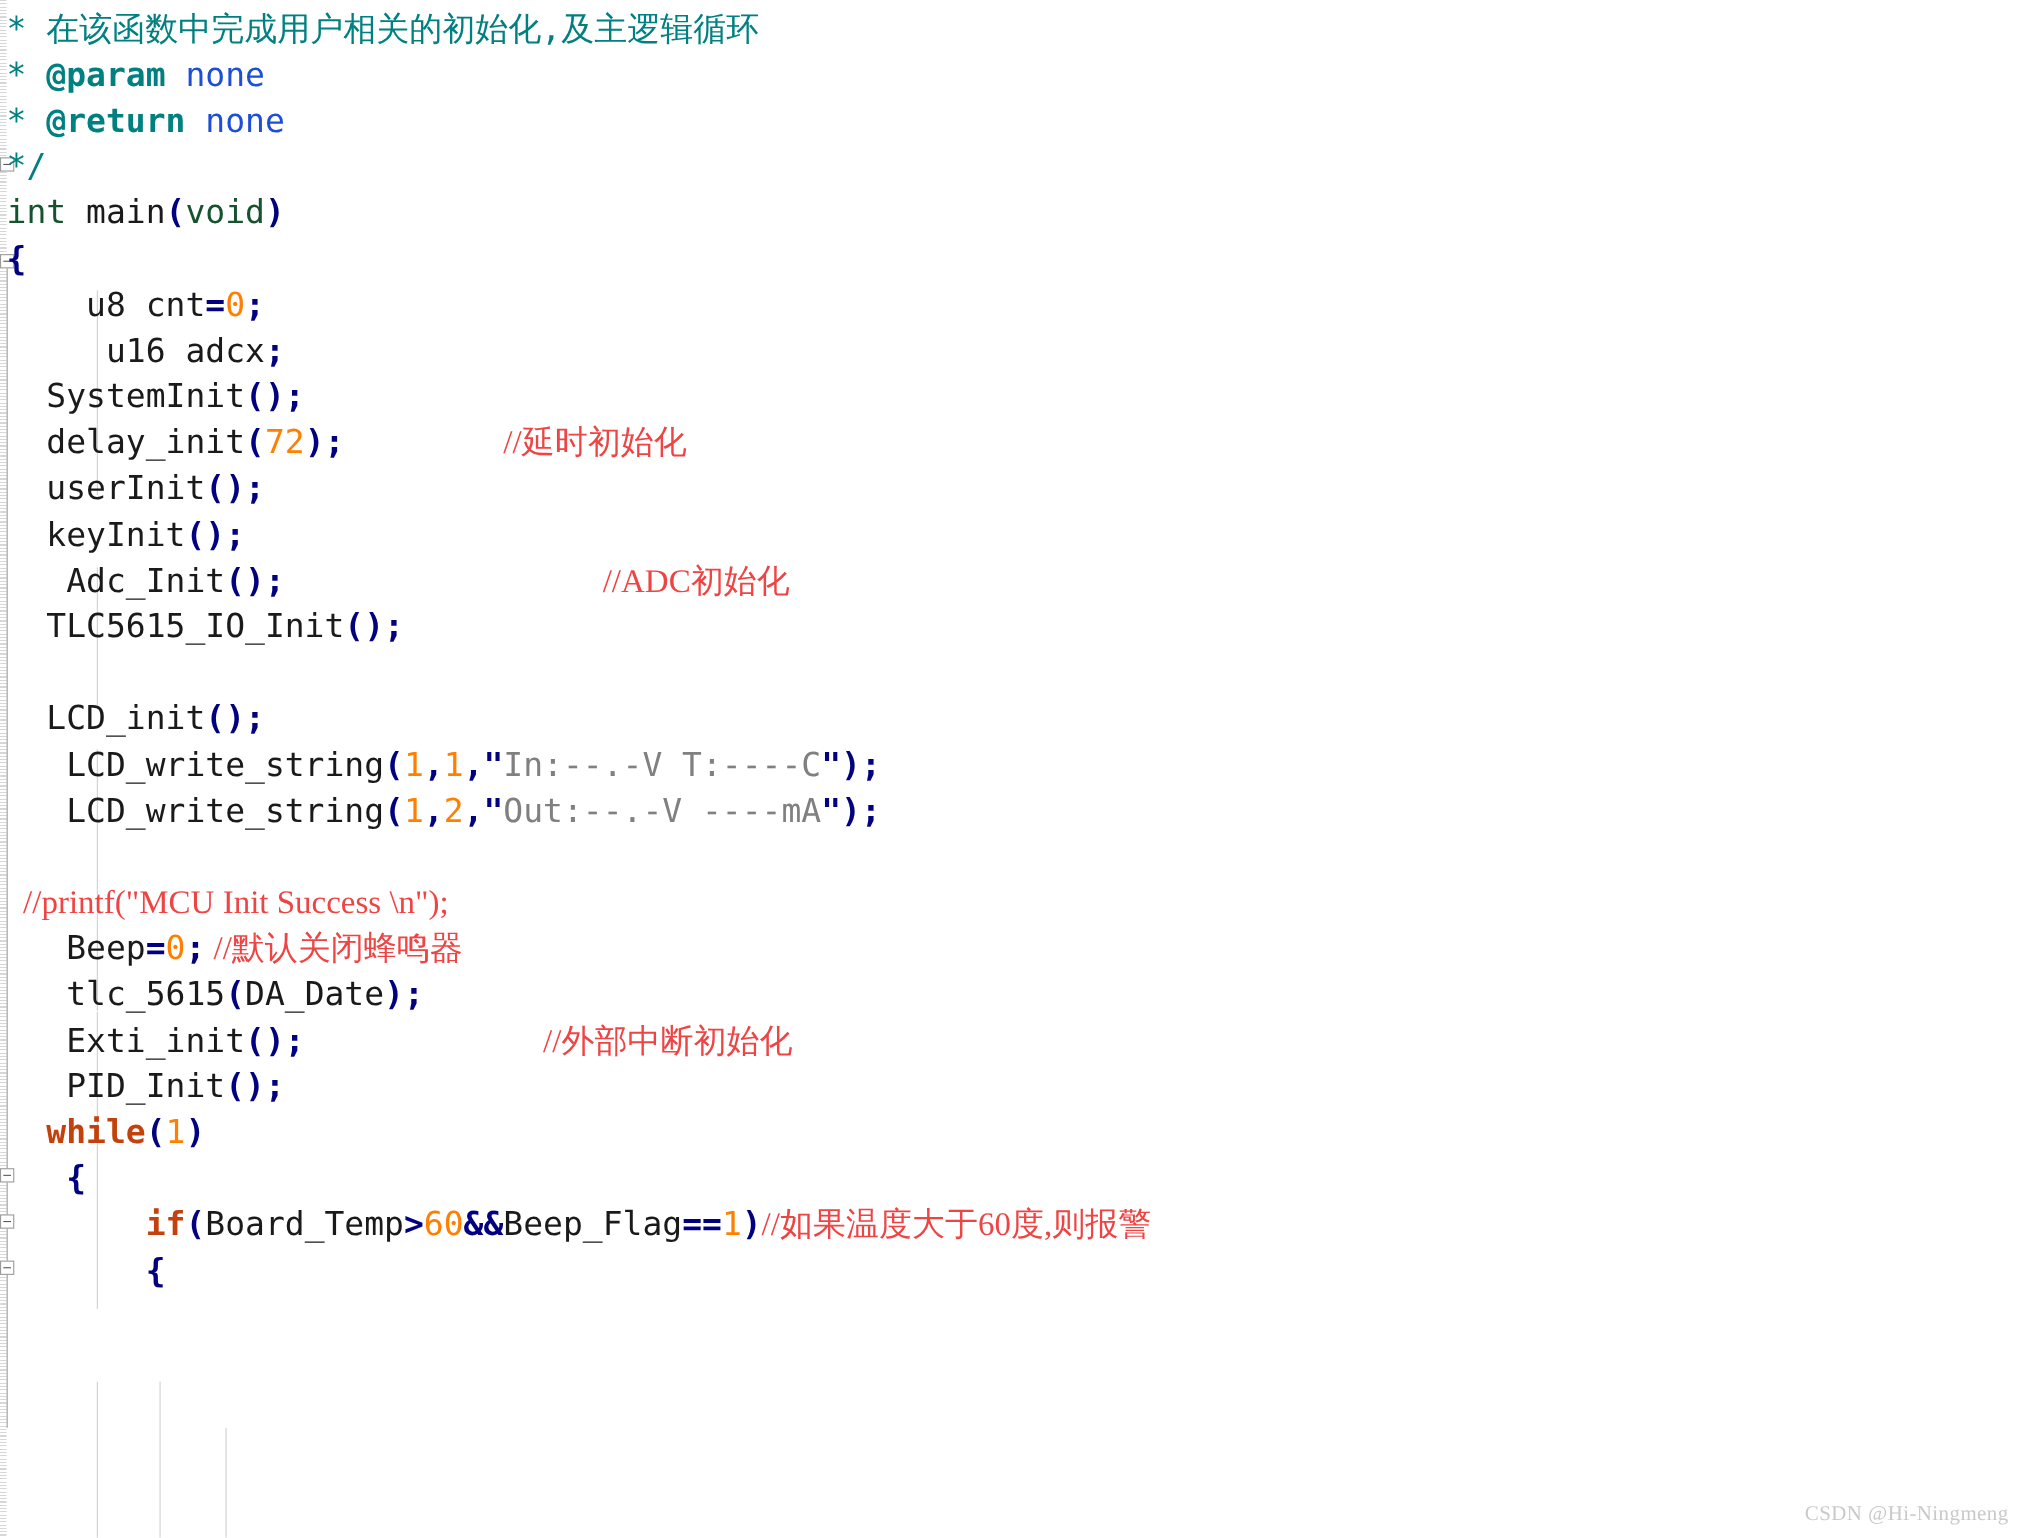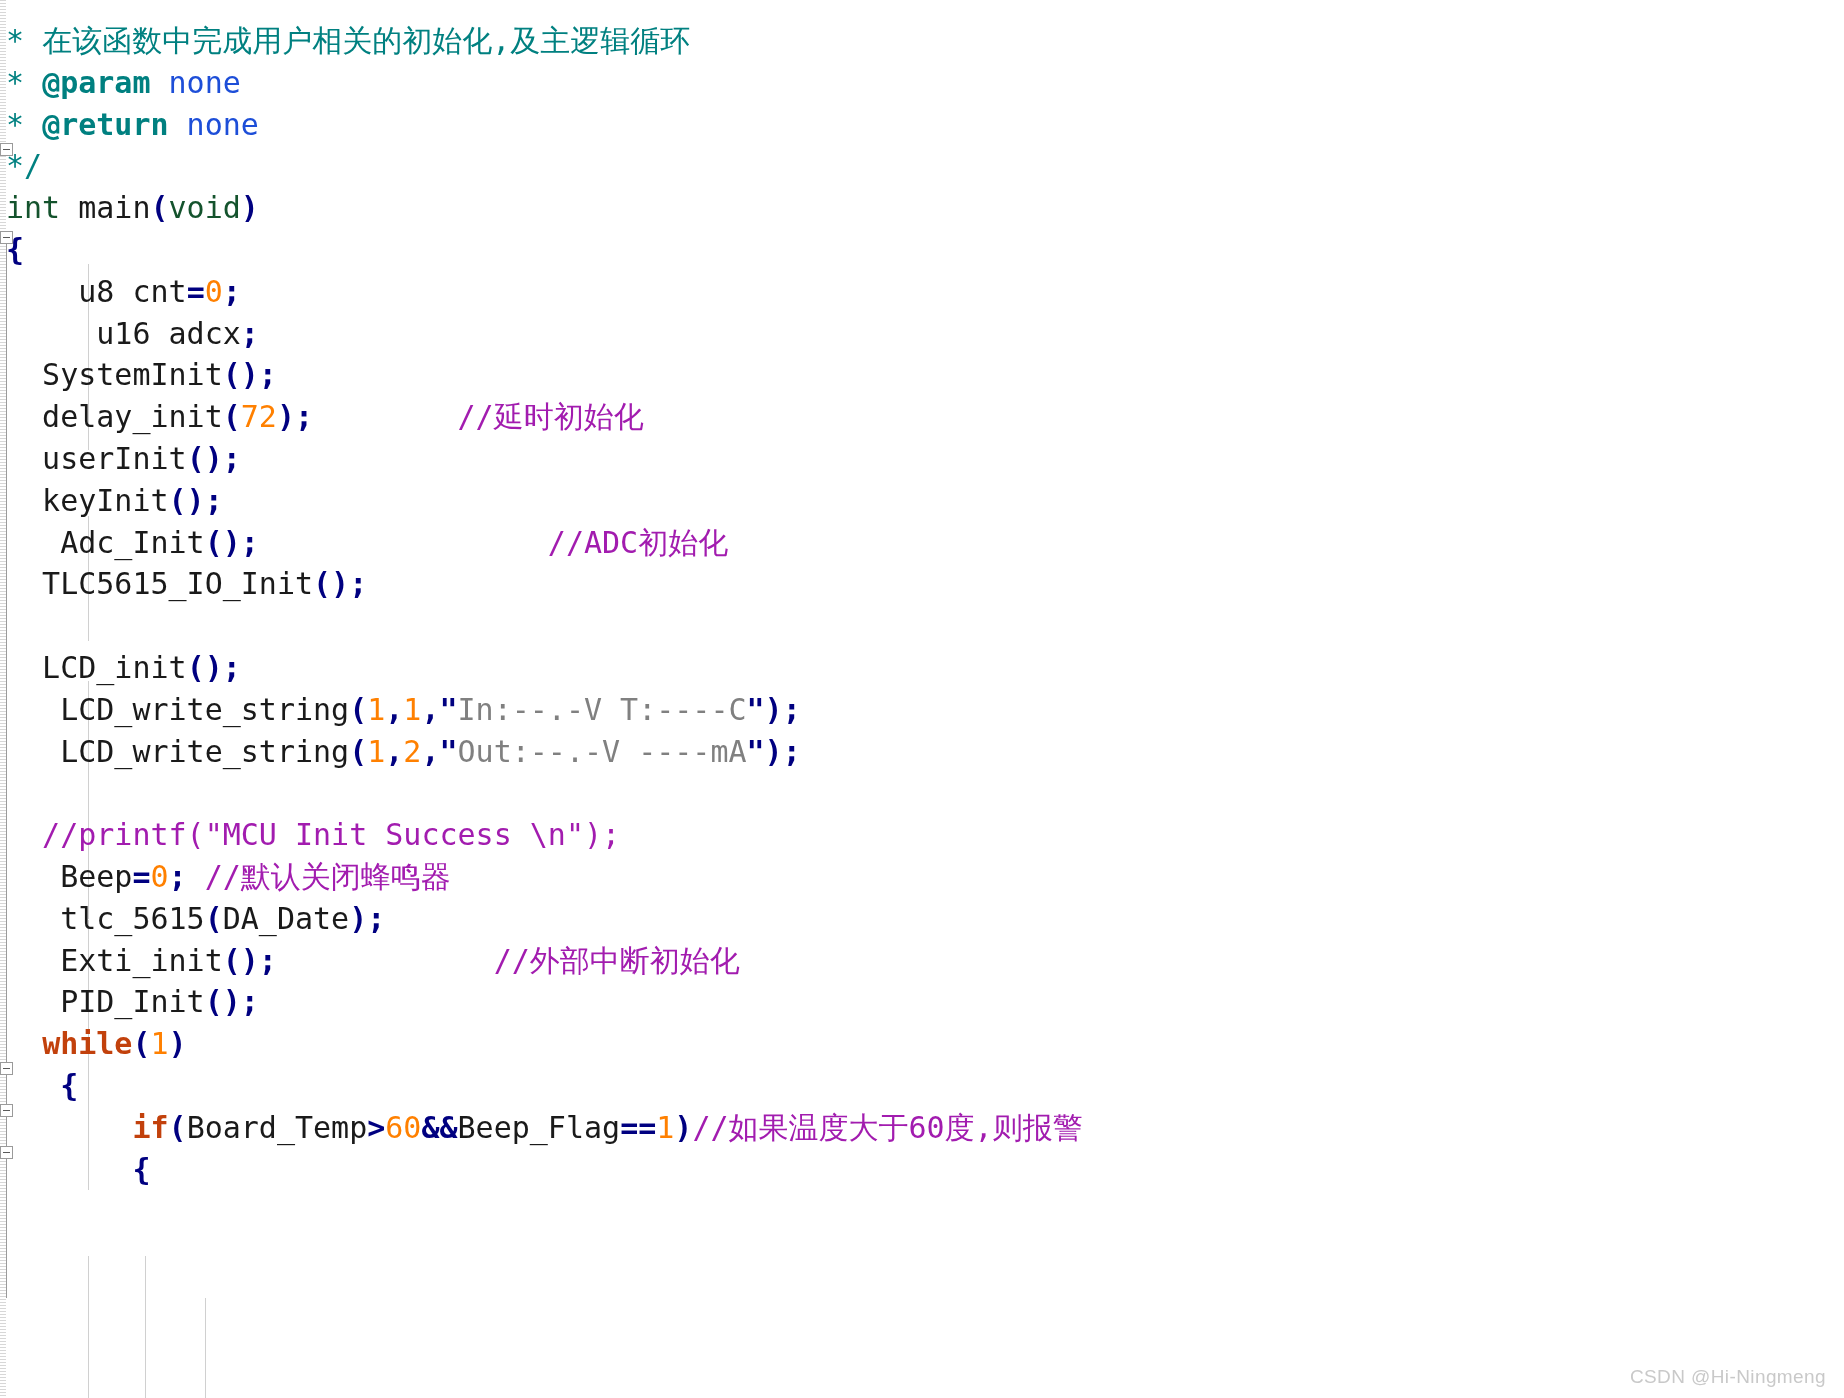--- a/index.html
+++ b/index.html
@@ -21,21 +21,21 @@
     background: repeating-linear-gradient(
       to bottom,
       #d7d7d7 0px, #d7d7d7 1px,
       #ffffff 1px, #ffffff 3px);
   }
 
   #code {
     position: absolute;
     left: 0; top: 0;
     width: 1844px;
-    padding-top: 20px;
+    padding-top: 6px;
     font-size: 30px;
     line-height: 41.8px;
     white-space: pre;
     -webkit-font-smoothing: none;
   }
 
   .line {
     position: relative;
     height: 41.8px;
     padding-left: 6px;
@@ -44,21 +44,21 @@
   
   .doc      { color: #008080; }
   .doctag   { color: #008080; font-weight: bold; margin-top: 23px; }
   .docval   { color: #1d4ed8; }
   .kw       { color: #14532d; }          
   .kwb      { color: #c2410c; font-weight: bold; } 
   .punct    { color: #000080; font-weight: bold; }
   .op       { color: #000080; font-weight: bold; }
   .num      { color: #ff8000; }
   .id       { color: #1a1a1a; }
-  .cmt      { color: #a21caf; }
+  .cmt      { color: #ef4444; font-family: Liberation Serif, serif; }
   .str      { color: #808080; }
   .quote    { color: #000080; font-weight: bold; }
 
   
   .guide {
     position: absolute;
     width: 1px;
     background: #d0d0d0;
     pointer-events: none;
   }
@@ -83,21 +83,21 @@
     position: absolute;
     left: 6px;
     width: 1px;
     background: #9a9a9a;
   }
 
   #watermark {
     position: absolute;
     right: 18px;
     bottom: 10px;
-    font-family: Liberation Sans, sans-serif;
+    font-family: Liberation Serif, serif;
     font-size: 19px;
     color: #c9c9c9;
     letter-spacing: 0.4px;
   }
 </style>
 </head>
 <body>
 
 <div id="gutter"></div>
 

